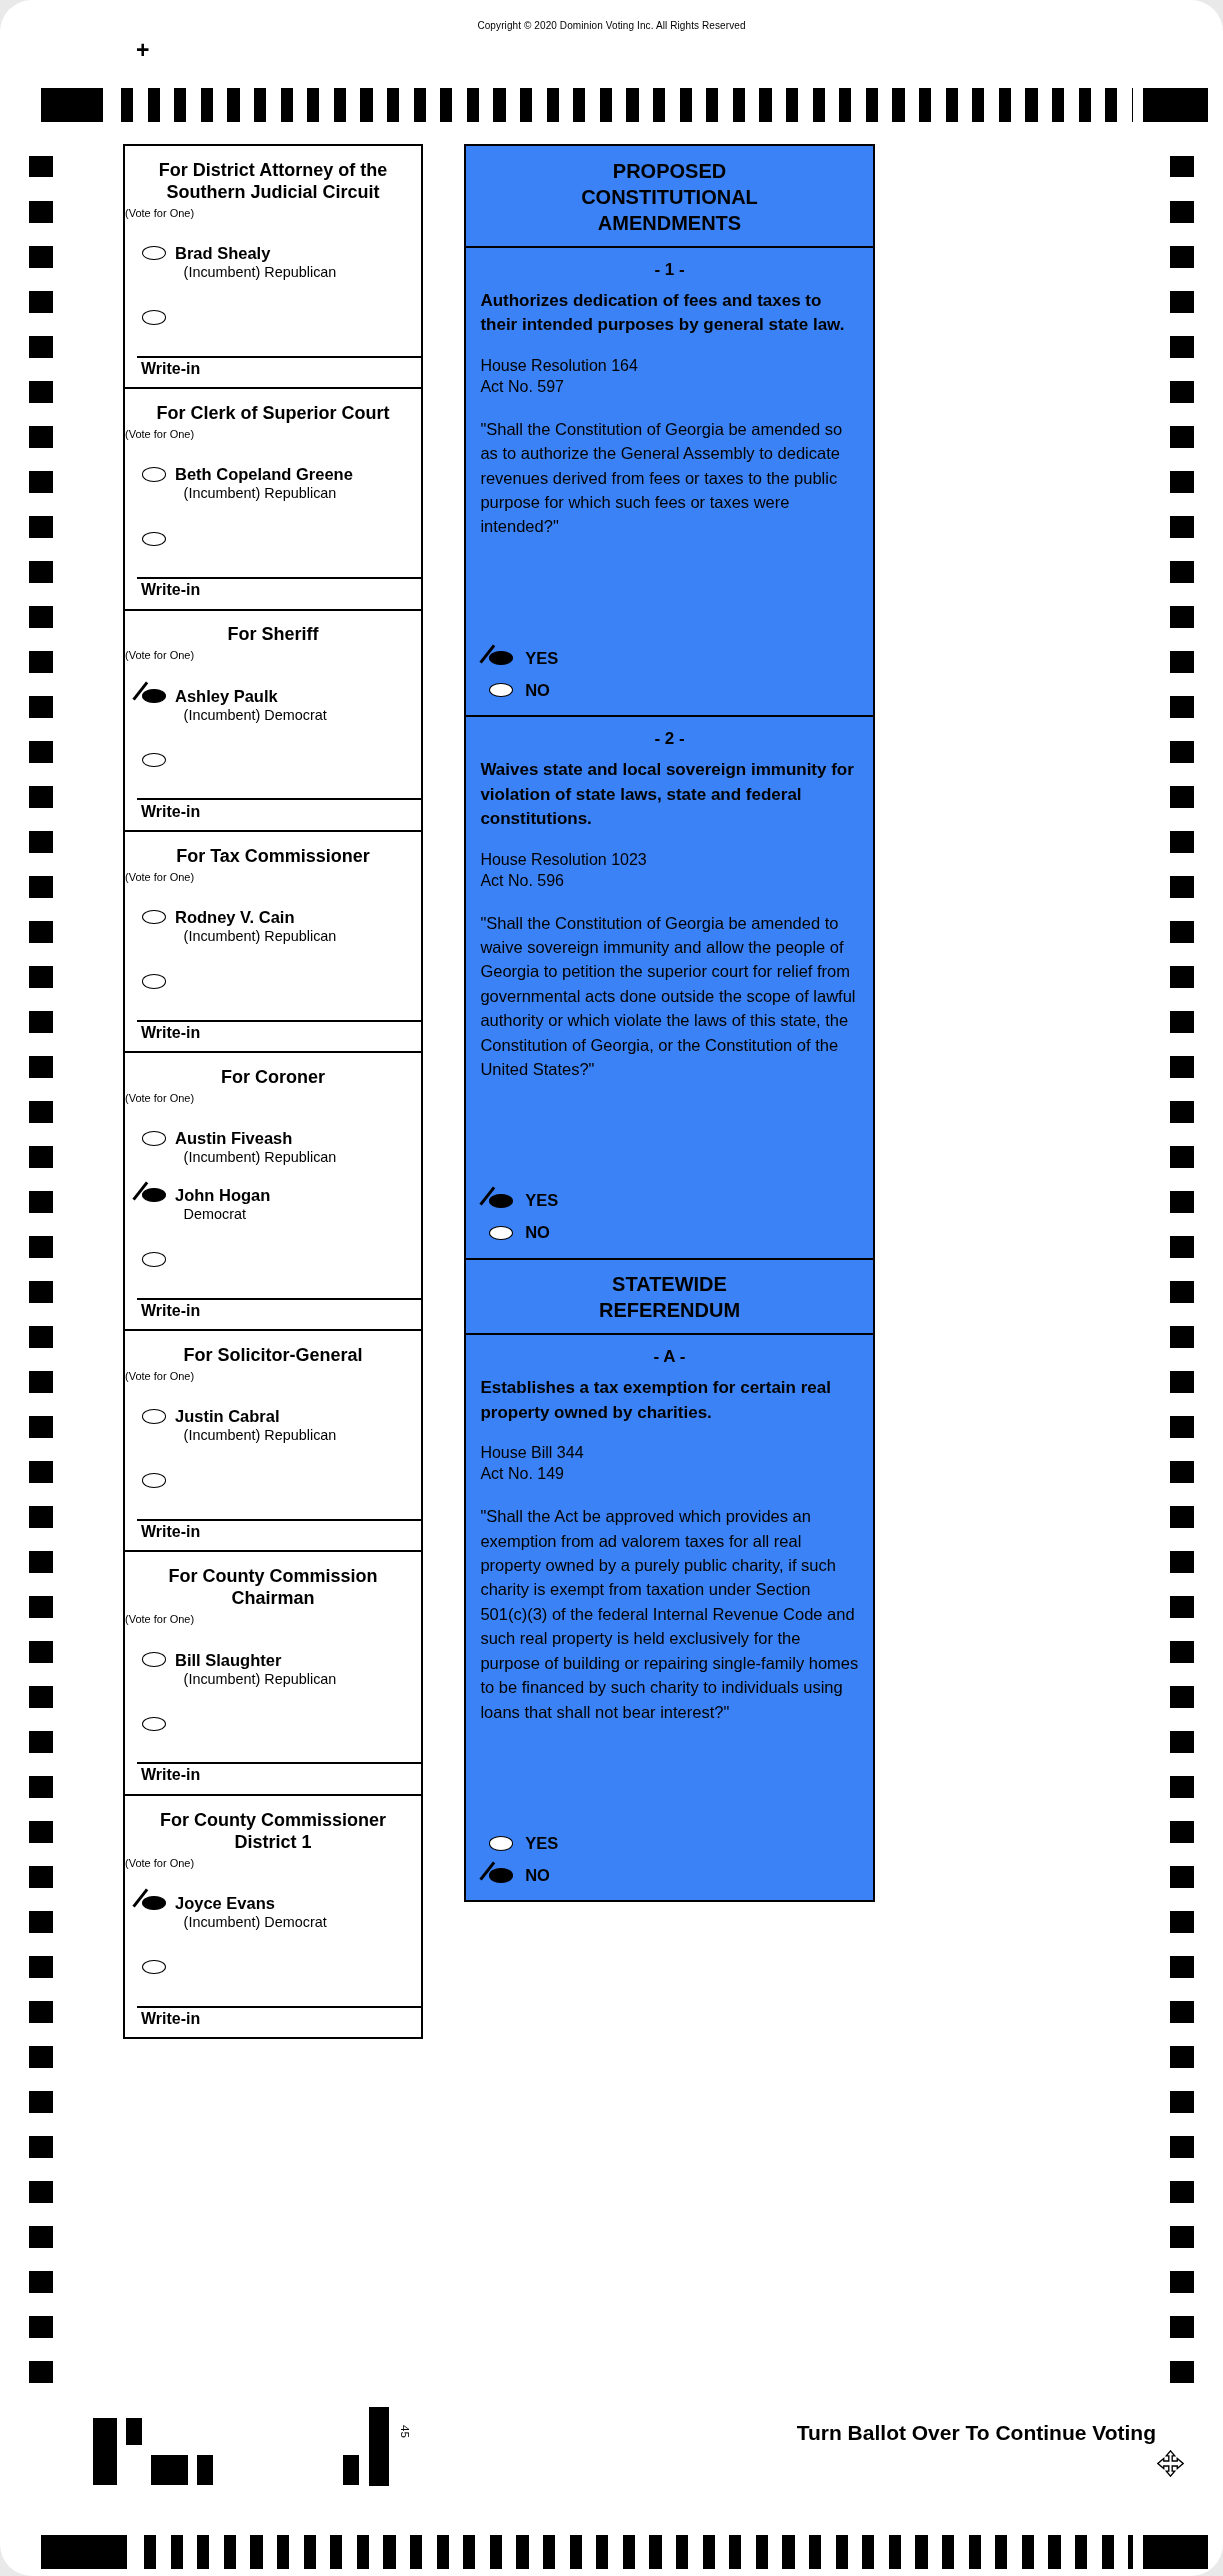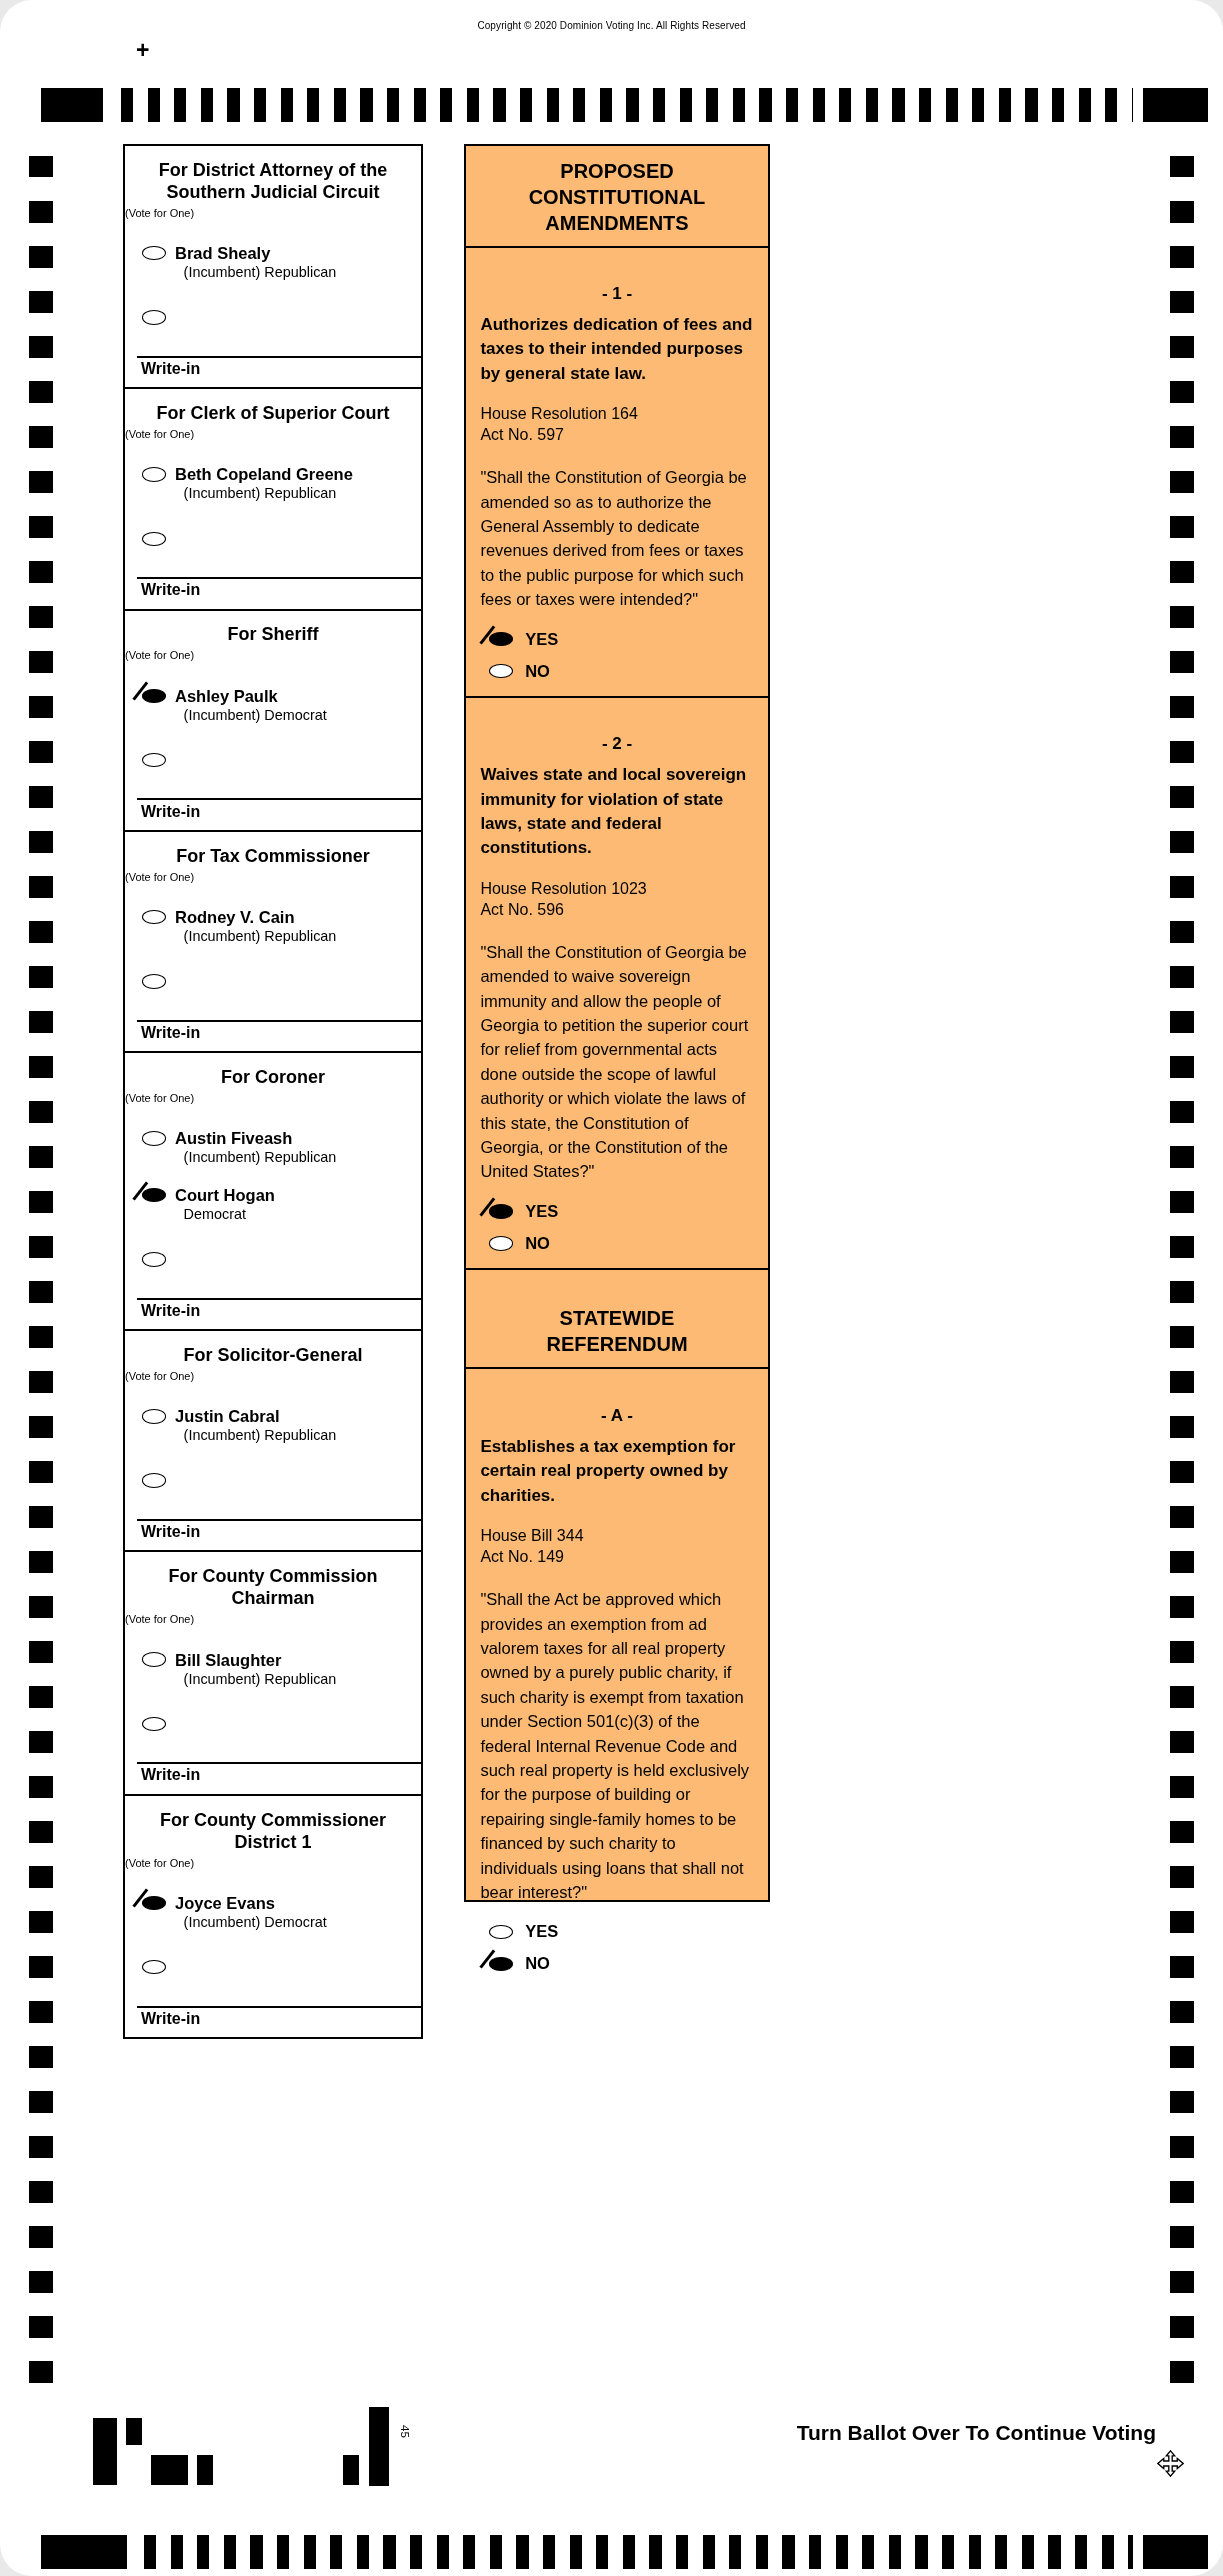--- a/index.html
+++ b/index.html
@@ -38,22 +38,22 @@
     background: repeating-linear-gradient(180deg, #000 0 21.5px, transparent 21.5px 45px); }
   .timing-col.left  { left: 29px; }
   .timing-col.right { left: 1170px; }
 
   
   .contests-col {
     position: absolute; left: 123px; top: 144px; width: 300px; height: 1895px;
     border: 2.2px solid #000; display: flex; flex-direction: column; background: #fff;
   }
   .measures-col {
-    position: absolute; left: 464px; top: 144px; width: 306px; height: 1758px;
-    border: 2.2px solid #000; display: flex; flex-direction: column; background: #fdba74; gap: 24px;
+    position: absolute; left: 464px; top: 144px; width: 411px; height: 1758px;
+    border: 2.2px solid #000; display: flex; flex-direction: column; background: #3b82f6;
   }
 
   
   .contest { flex: 1 1 auto; display: flex; flex-direction: column; border-bottom: 2.9px solid #000; padding-top: 7.2px; }
   .contest:last-child { border-bottom: none; }
   .contest-title { font-weight: bold; font-size: 18px; line-height: 22px; text-align: center;
     white-space: pre-line; padding: 5.7px 18.7px 0; }
   .vote-for { font-size: 11px; line-height: 21.5px; }
   .cand-row { display: flex; align-items: flex-start; gap: 9px; margin: 18.7px 13px 0 17px; }
   .cand-name { font-weight: bold; font-size: 16.5px; line-height: 20px; display: block; }
@@ -198,21 +198,21 @@
     <span class="oval"></span>
     <span class="cand-text">
       <span class="cand-name">Austin Fiveash</span>
       <span class="cand-detail">(Incumbent) Republican</span>
     </span>
   </div>
 
   <div class="cand-row">
     <span class="oval marked"></span>
     <span class="cand-text">
-      <span class="cand-name">Court Hogan</span>
+      <span class="cand-name">John Hogan</span>
       <span class="cand-detail">Democrat</span>
     </span>
   </div>
 </div>
     <div class="empty-row">
       <span class="oval"></span>
     </div>
     <div class="write-in-line"></div>
     <div class="write-in-label">Write-in</div>
   </section>

